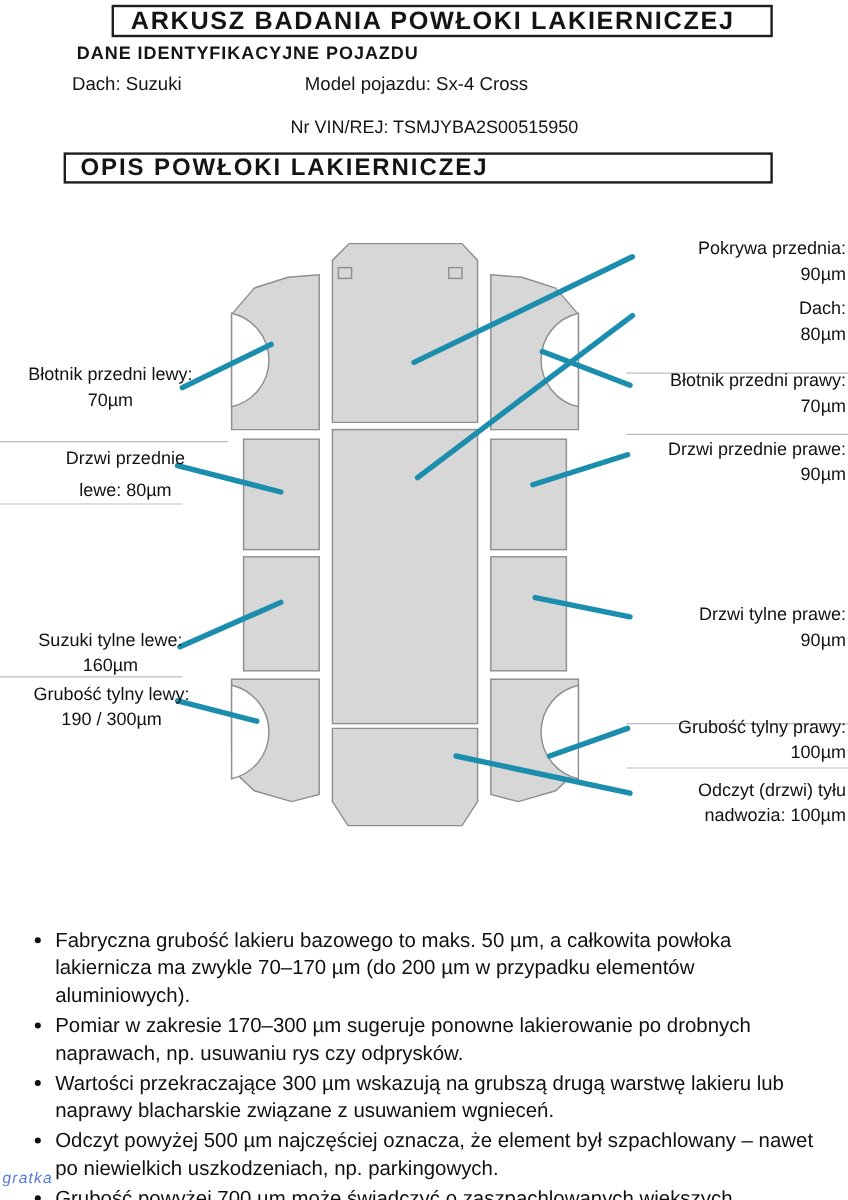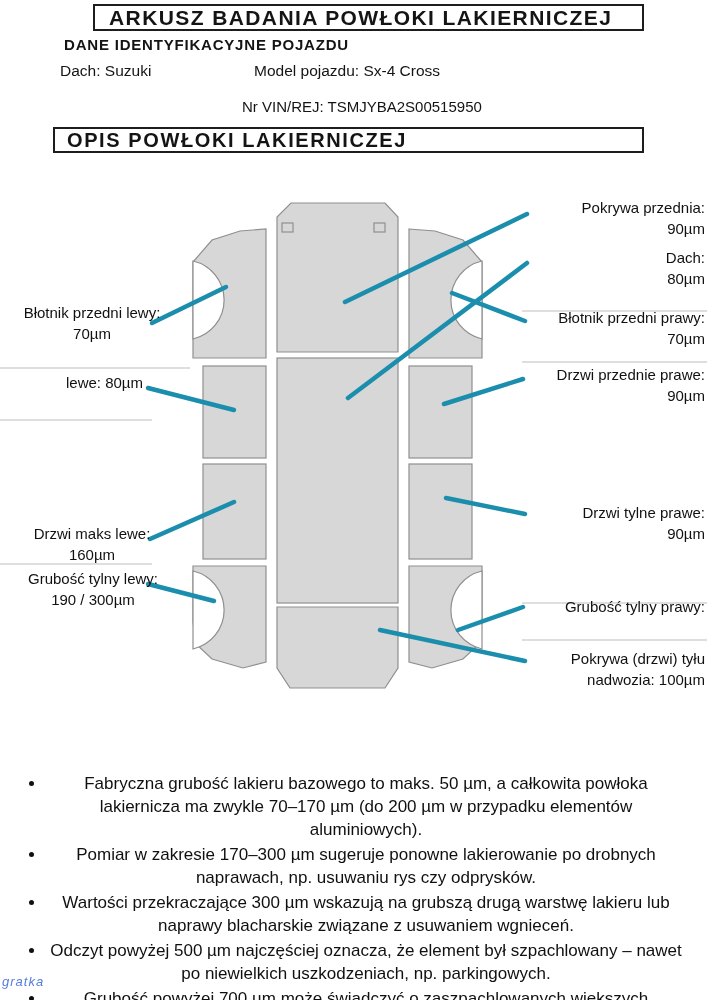--- a/index.html
+++ b/index.html
@@ -36,21 +36,21 @@
   .rule{stroke:#bdbdbd;stroke-width:1;}
   
   .callout{position:absolute;font-size:15px;line-height:21px;color:#111;}
   .callout.right{left:530px;width:175px;text-align:right;}
   .callout.left{left:0;text-align:center;margin-left:12px;}
   .callout.tall{line-height:26px;}
   
   .notes{position:absolute;left:22px;top:772px;width:664px;}
   .notes ul{margin:0;padding-left:24px;}
   .notes li{
-    font-size:17px;line-height:23px;text-align:center;
+    font-size:17px;line-height:23px;text-align:left;
     margin:0 0 2px 0;color:#101010;
   }
   .watermark{
     position:absolute;left:2px;top:974px;font-size:13px;font-style:italic;
     color:#1d4ed8;opacity:.75;letter-spacing:1px;
   }
 </style>
 </head>
 <body>
 
@@ -125,35 +125,37 @@
   <div class="callout right" style="top:364px">
     <div>Drzwi przednie prawe:</div>
     <div>90µm</div>
   </div>
   <div class="callout right" style="top:502px">
     <div>Drzwi tylne prawe:</div>
     <div>90µm</div>
   </div>
   <div class="callout right" style="top:596px">
     <div>Grubość tylny prawy:</div>
+    <div>100µm</div>
   </div>
   <div class="callout right" style="top:648px">
-    <div>Pokrywa (drzwi) tyłu</div>
+    <div>Odczyt (drzwi) tyłu</div>
     <div>nadwozia: 100µm</div>
   </div>
 
   <div class="callout left" style="top:302px;width:160px">
     <div>Błotnik przedni lewy:</div>
     <div>70µm</div>
   </div>
   <div class="callout left tall" style="top:370px;width:185px">
+    <div>Drzwi przednie</div>
     <div>lewe: 80µm</div>
   </div>
   <div class="callout left" style="top:523px;width:160px">
-    <div>Drzwi maks lewe:</div>
+    <div>Suzuki tylne lewe:</div>
     <div>160µm</div>
   </div>
   <div class="callout left" style="top:568px;width:162px">
     <div>Grubość tylny lewy:</div>
     <div>190 / 300µm</div>
   </div>
 
   <div class="notes">
     <ul>
       <li>Fabryczna grubość lakieru bazowego to maks. 50 µm, a całkowita powłoka lakiernicza ma zwykle 70–170 µm (do 200 µm w przypadku elementów aluminiowych).</li>

